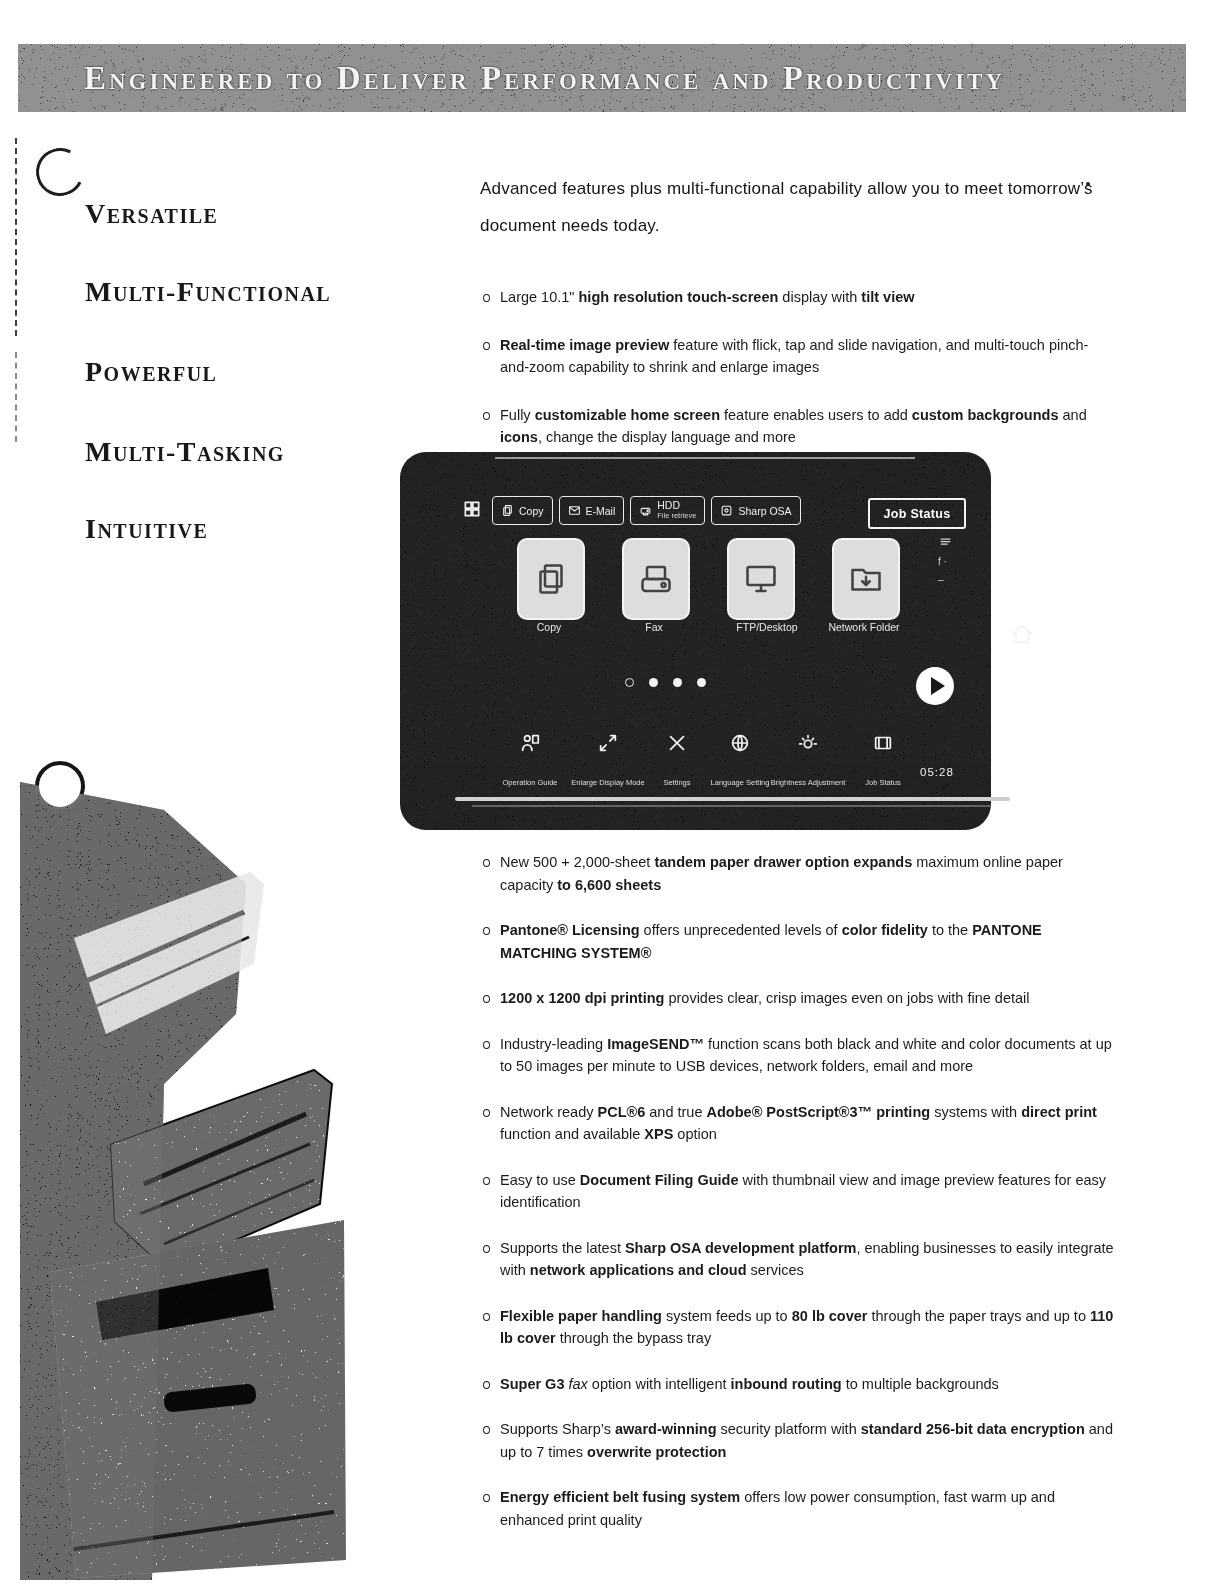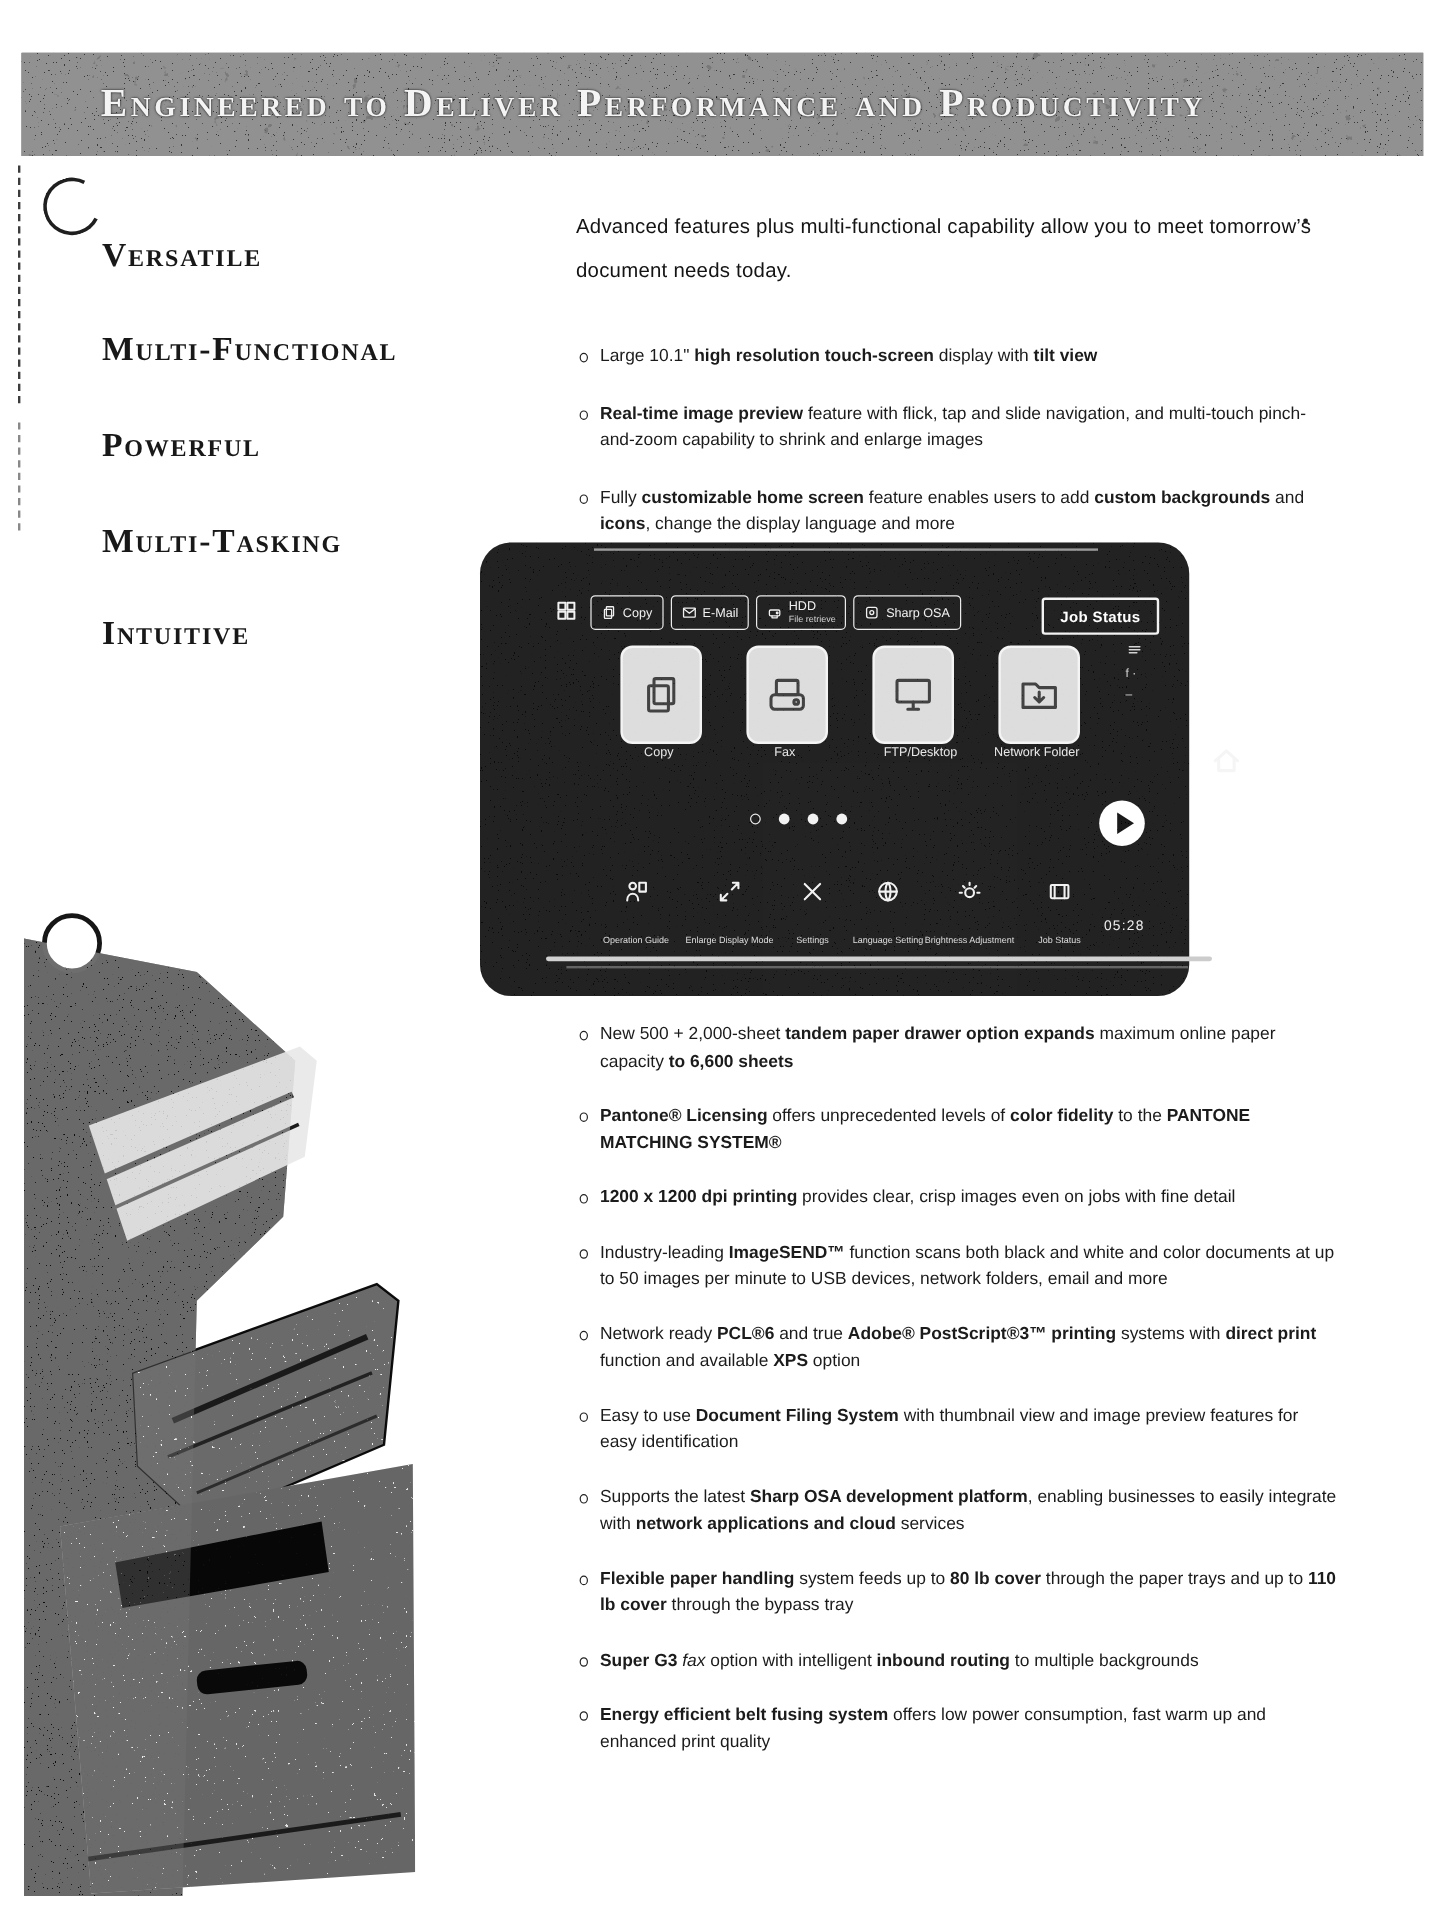--- a/index.html
+++ b/index.html
@@ -1,20 +1,20 @@
 <!DOCTYPE html>
 <html><head>
 <meta charset="utf-8">
 <style>
   html,body{margin:0;padding:0;background:#ffffff;}
   .page{position:relative;width:1210px;height:1593px;background:#fff;overflow:hidden;
         font-family:"Liberation Sans",sans-serif;color:#1c1c1c;}
 
   
-  .banner{position:absolute;left:18px;top:44px;width:1168px;height:86px;background:#0b0b0b;}
+  .banner{position:absolute;left:18px;top:44px;width:1168px;height:68px;background:#0b0b0b;}
   .banner .noise{position:absolute;left:0;top:0;width:100%;height:100%;}
   .banner-title{position:absolute;left:66px;top:50%;transform:translateY(-50%);
         font-family:"Liberation Serif",serif;font-variant:small-caps;font-weight:700;
         font-size:33px;letter-spacing:3px;color:#f4f4f4;white-space:nowrap;z-index:2;
         text-shadow:0 0 2px #000;}
 
   
   .word{position:absolute;left:85px;font-family:"Liberation Serif",serif;
         font-variant:small-caps;font-weight:700;font-size:28px;letter-spacing:1.5px;color:#181818;}
 
@@ -249,24 +249,25 @@
       <rect width="100%" height="100%" filter="url(#fw)" opacity="0.10"></rect>
     </svg>
   </div>
 
   <div id="features-bottom" class="bullets">
       <div class="bullet"><span class="bmark"></span><span><span>New 500 + 2,000-sheet </span><span class="b">tandem paper drawer option expands</span><span> maximum online paper capacity </span><span class="b">to 6,600 sheets</span></span></div>
       <div class="bullet"><span class="bmark"></span><span><span class="b">Pantone® Licensing</span><span> offers unprecedented levels of </span><span class="b">color fidelity</span><span> to the </span><span class="b">PANTONE MATCHING SYSTEM®</span></span></div>
       <div class="bullet"><span class="bmark"></span><span><span class="b">1200 x 1200 dpi printing</span><span> provides clear, crisp images even on jobs with fine detail</span></span></div>
       <div class="bullet"><span class="bmark"></span><span><span>Industry-leading </span><span class="b">ImageSEND™</span><span> function scans both black and white and color documents at up to 50 images per minute to USB devices, network folders, email and more</span></span></div>
       <div class="bullet"><span class="bmark"></span><span><span>Network ready </span><span class="b">PCL®6</span><span> and true </span><span class="b">Adobe® PostScript®3™ printing</span><span> systems with </span><span class="b">direct print</span><span> function and available </span><span class="b">XPS</span><span> option</span></span></div>
-      <div class="bullet"><span class="bmark"></span><span><span>Easy to use </span><span class="b">Document Filing System</span><span> with thumbnail view and image preview features for easy identification</span></span></div>
+      <div class="bullet"><span class="bmark"></span><span><span>Easy to use </span><span class="b">Document Filing Guide</span><span> with thumbnail view and image preview features for easy identification</span></span></div>
       <div class="bullet"><span class="bmark"></span><span><span>Supports the latest </span><span class="b">Sharp OSA development platform</span><span>, enabling businesses to easily integrate with </span><span class="b">network applications and cloud</span><span> services</span></span></div>
       <div class="bullet"><span class="bmark"></span><span><span class="b">Flexible paper handling</span><span> system feeds up to </span><span class="b">80 lb cover</span><span> through the paper trays and up to </span><span class="b">110 lb cover</span><span> through the bypass tray</span></span></div>
       <div class="bullet"><span class="bmark"></span><span><span class="b">Super G3</span><span class="i"> fax</span><span> option with intelligent </span><span class="b">inbound routing</span><span> to multiple backgrounds</span></span></div>
+      <div class="bullet"><span class="bmark"></span><span><span>Supports Sharp’s </span><span class="b">award-winning</span><span> security platform with </span><span class="b">standard 256-bit data encryption</span><span> and up to 7 times </span><span class="b">overwrite protection</span></span></div>
       <div class="bullet"><span class="bmark"></span><span><span class="b">Energy efficient belt fusing system</span><span> offers low power consumption, fast warm up and enhanced print quality</span></span></div>
     </div>
 
   <svg class="printer" width="336" height="828" viewBox="0 0 336 828">
     <defs>
       <clipPath id="pc-dark">
         <polygon points="6,30 150,58 232,132 222,262 150,332 138,828 6,828"></polygon>
       </clipPath>
       <clipPath id="pc-light">
         <polygon points="96,392 300,318 318,332 306,452 152,518 100,470"></polygon>

